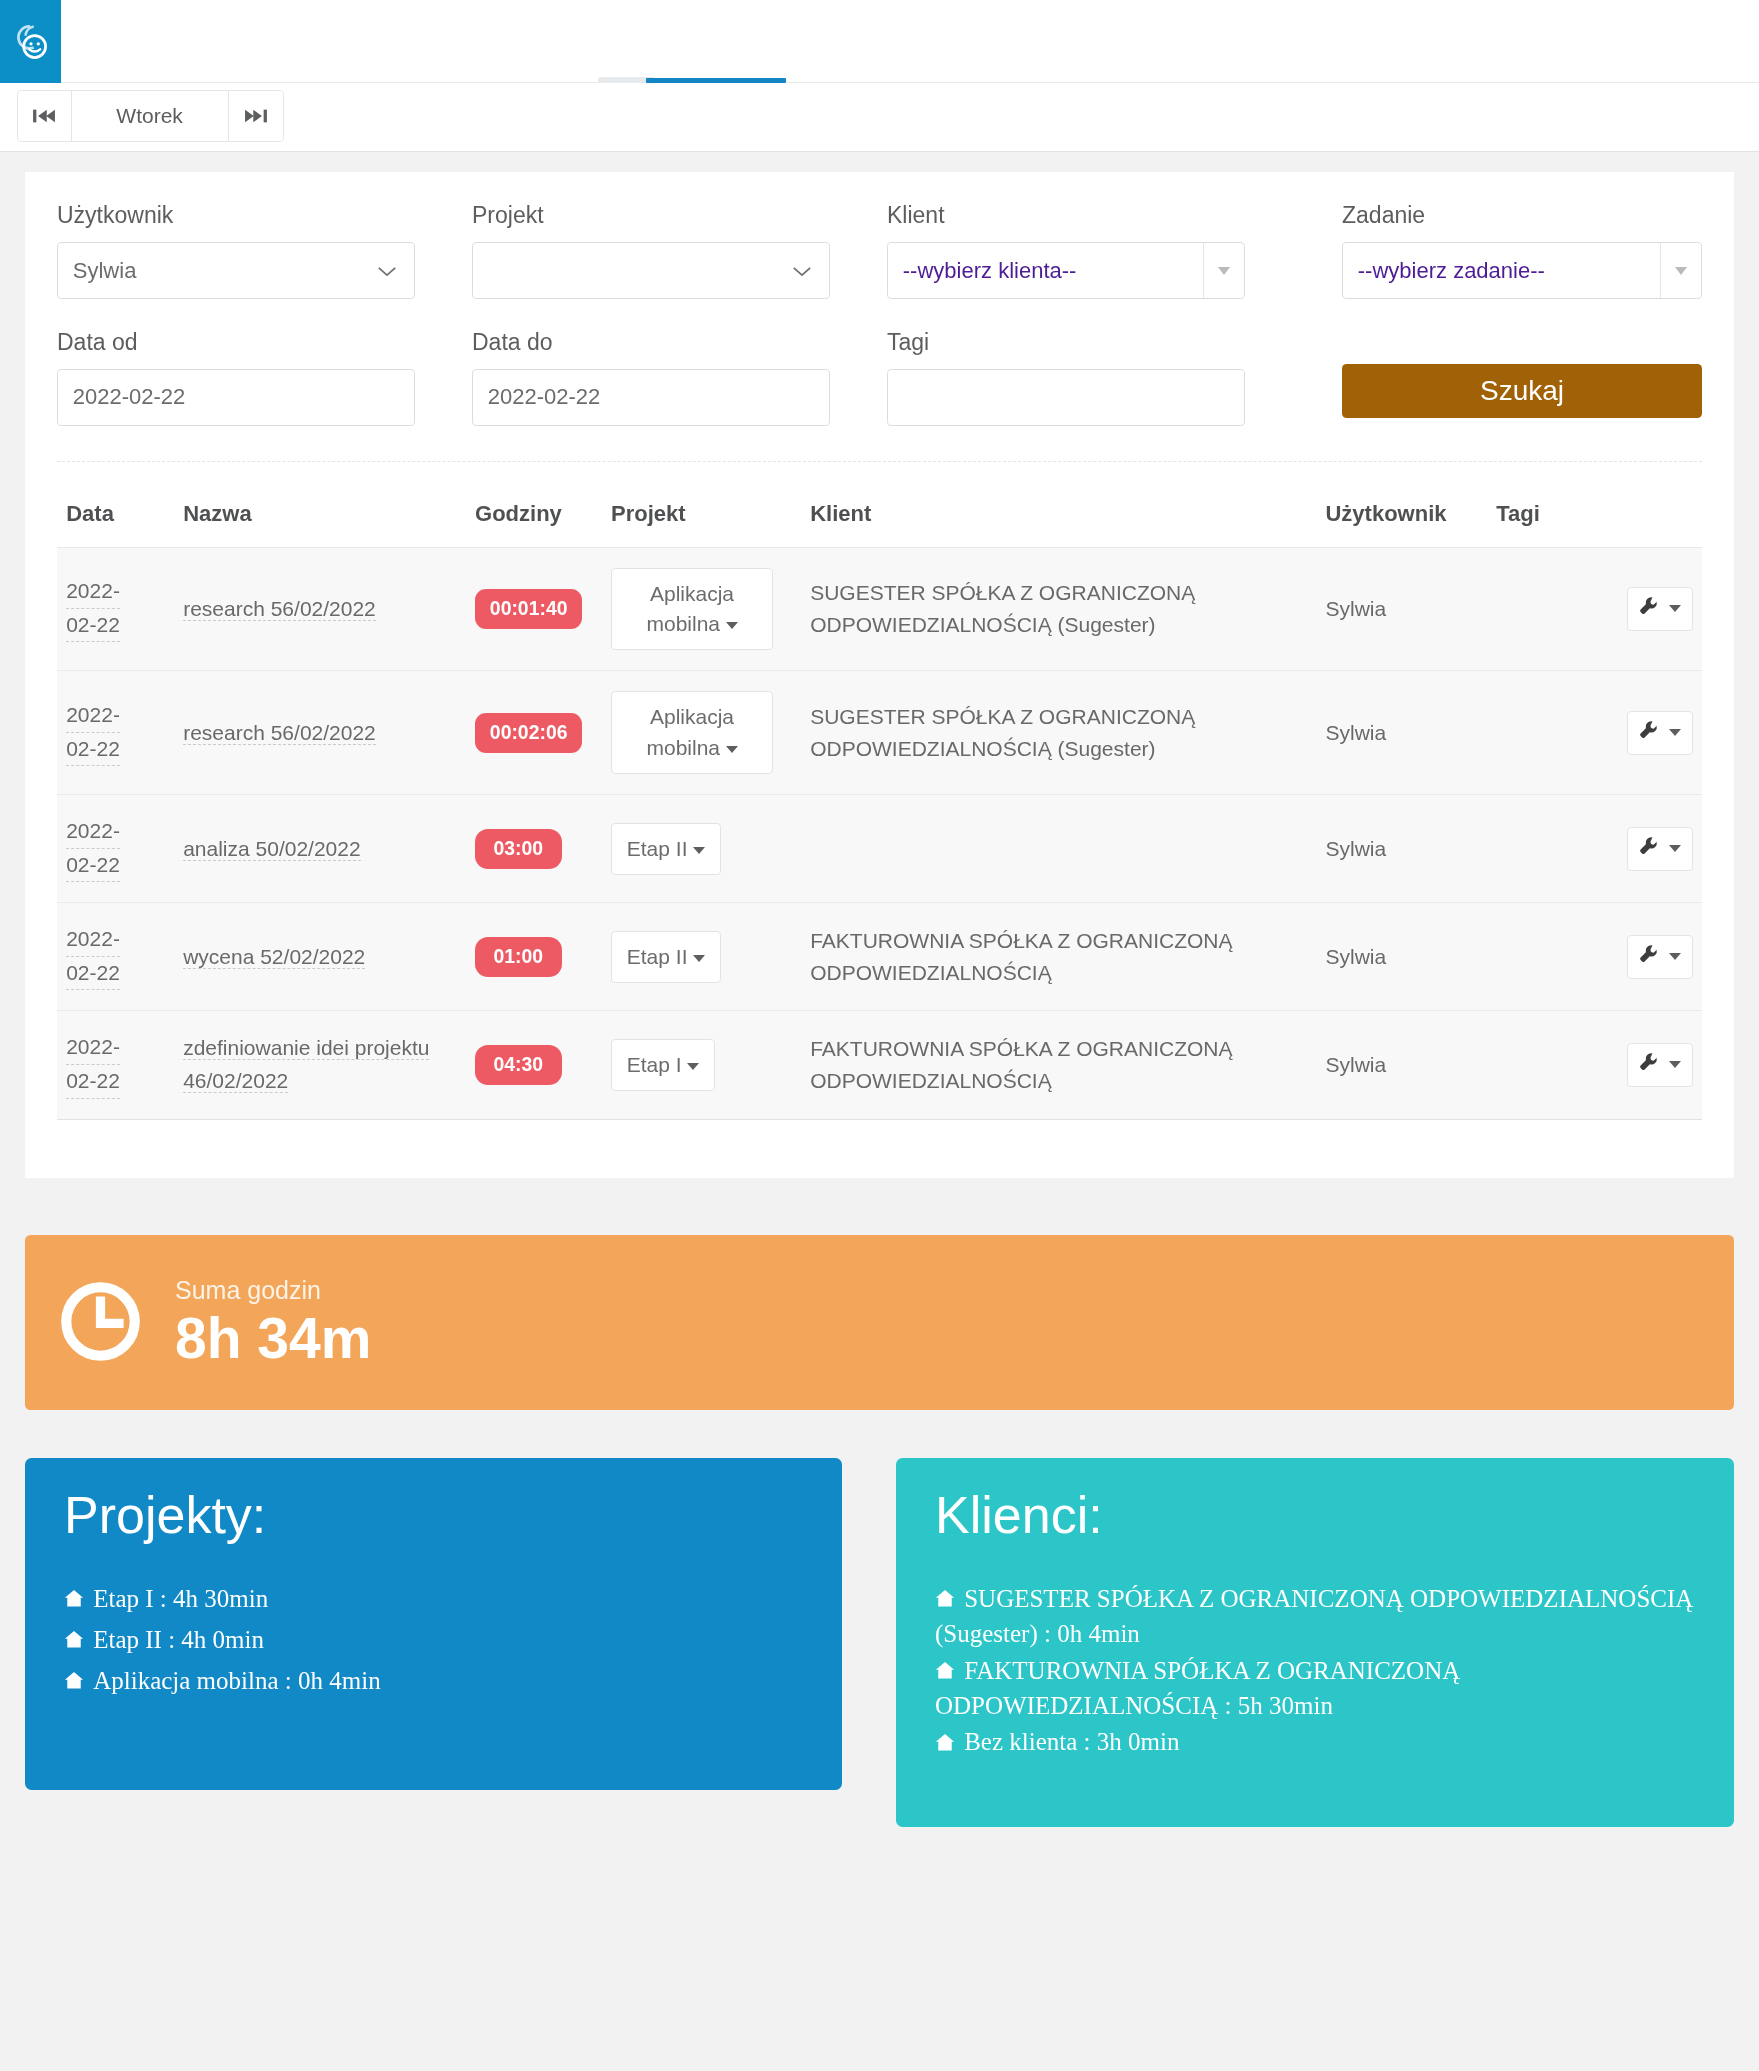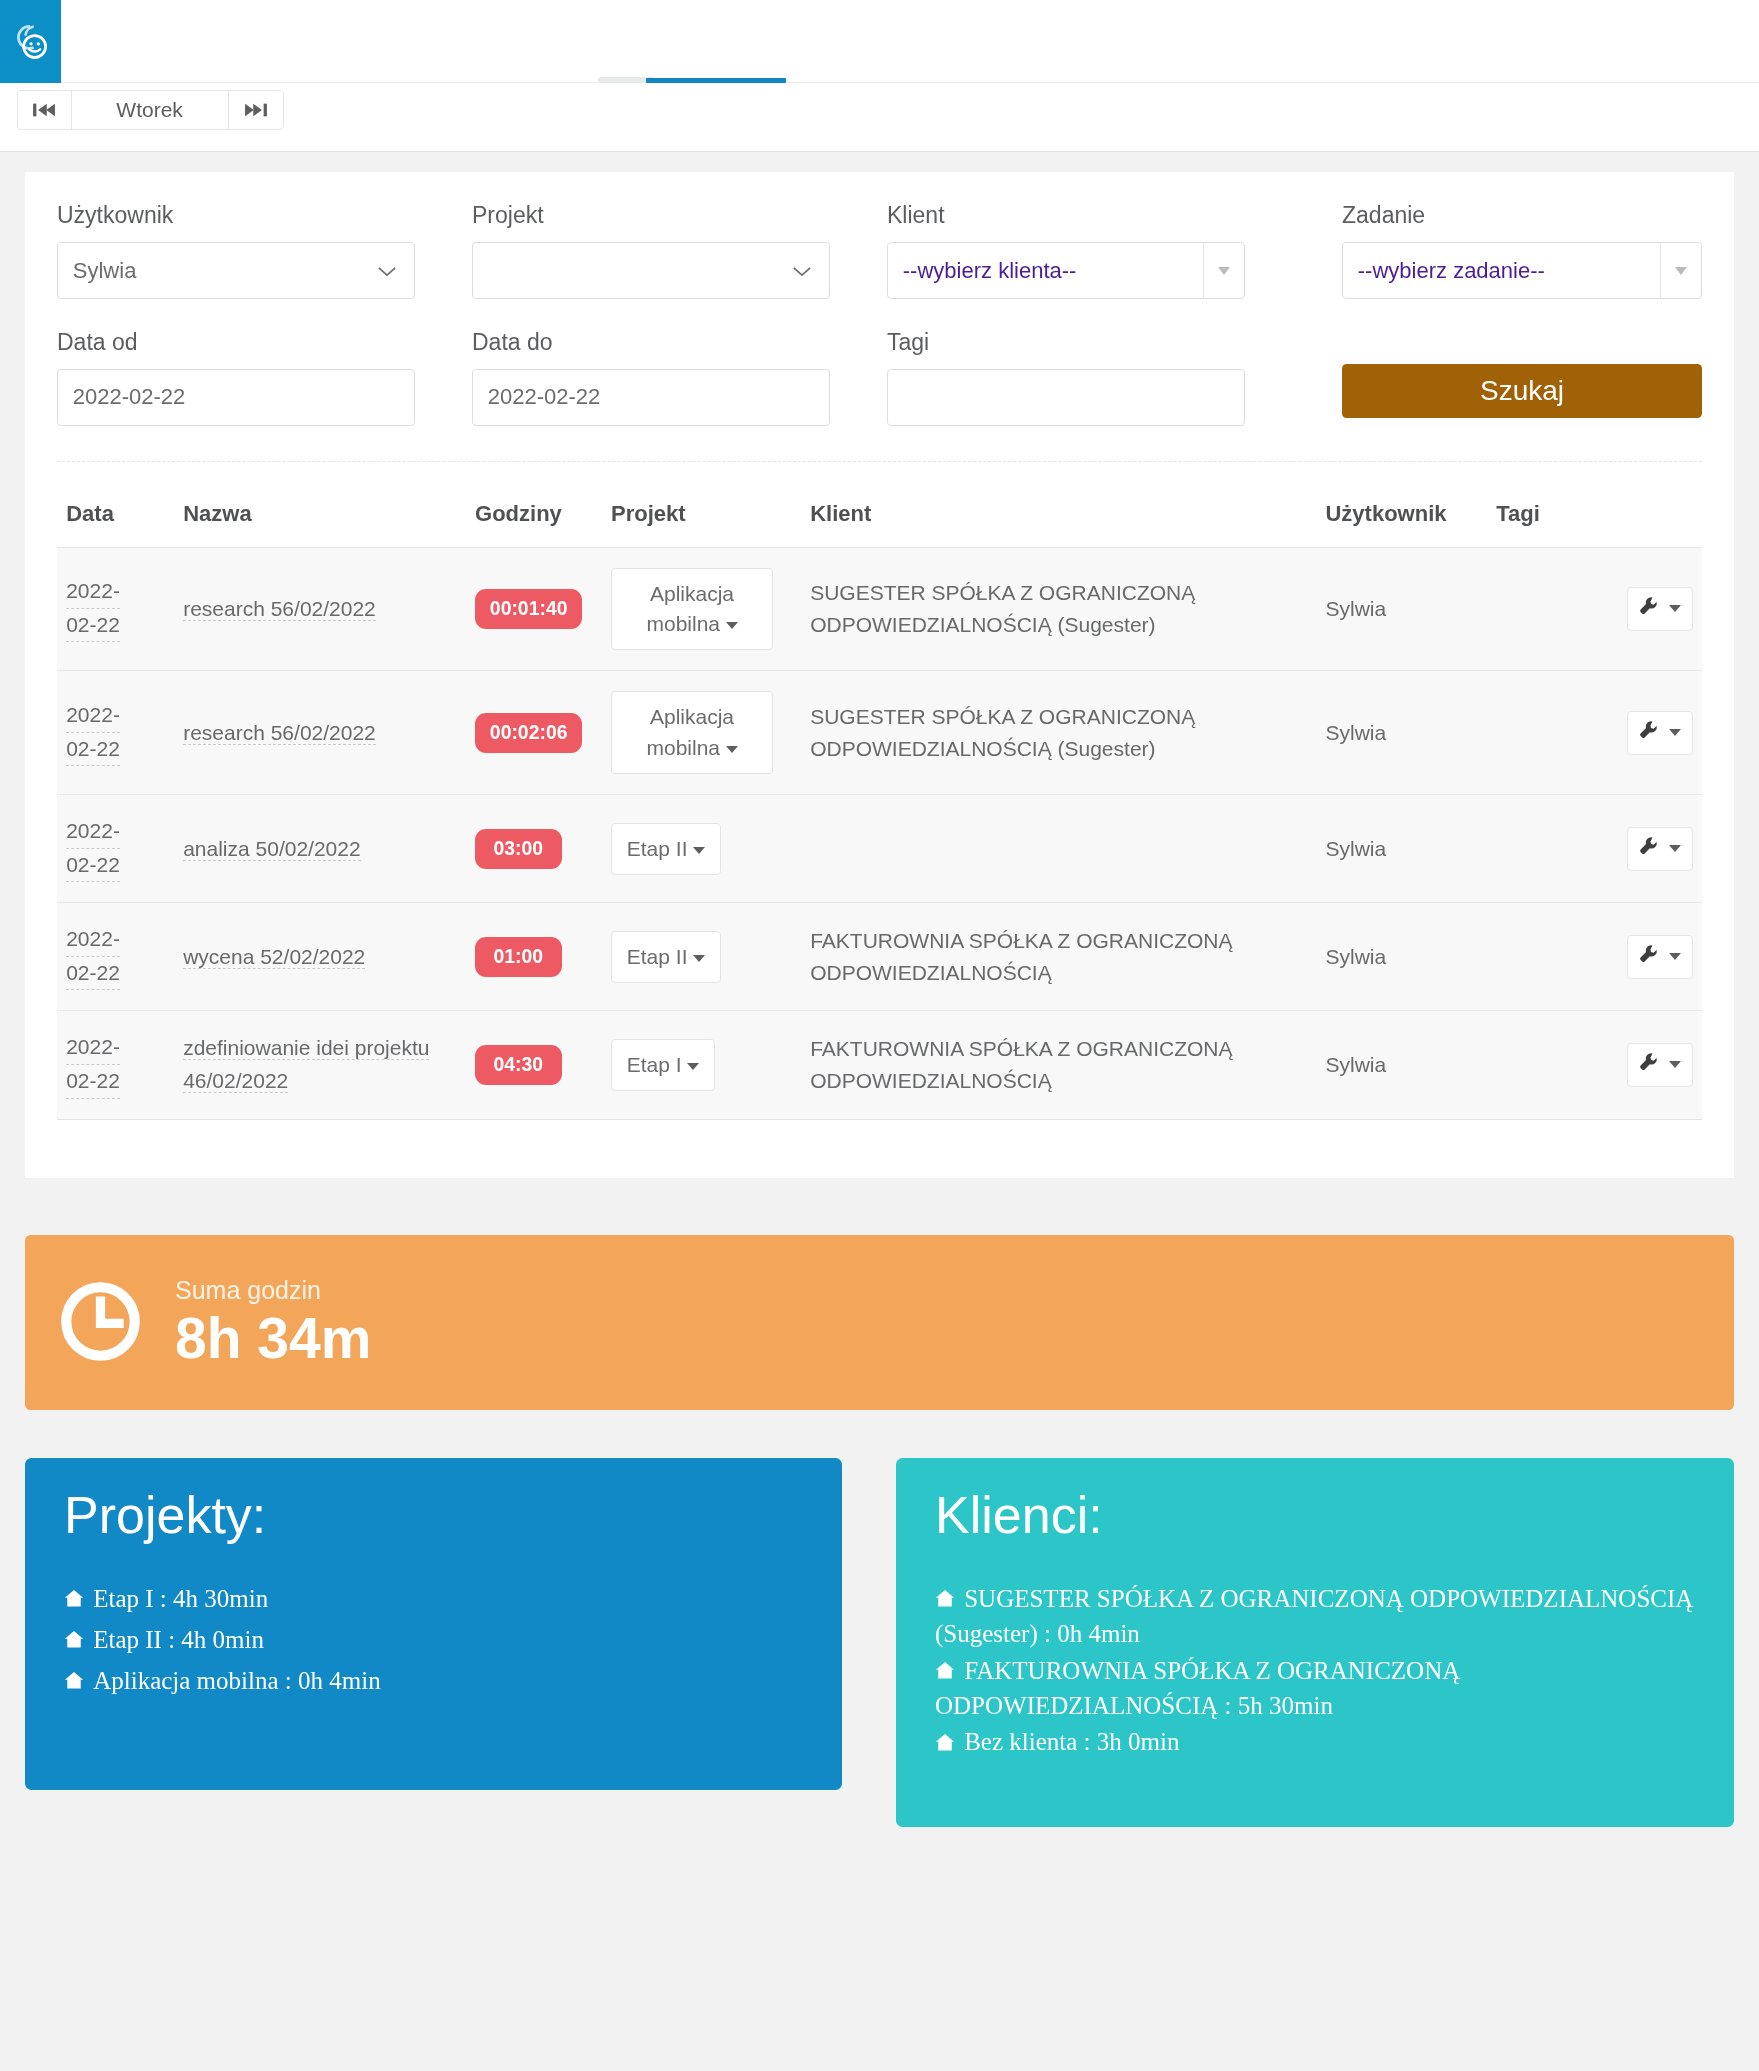--- a/index.html
+++ b/index.html
@@ -48,21 +48,21 @@
     border-bottom:0.9px solid #e1e4e6;
     position:relative;
   }
   .daynav{
     position:absolute; left:16.6px; top:7.4px;
     display:flex;
     border:0.9px solid #e3e6e8;
     border-radius:4.6px;
     overflow:hidden;
     background:#fff;
-    height:40px;
+    height:52px;
   }
   .daynav > div{
     display:flex; align-items:center; justify-content:center;
     font-size:20px; color:#58595b;
     border-right:0.9px solid #e3e6e8;
   }
   .daynav > div:last-child{ border-right:none; }
   .daynav .nav-btn{ width:54px; cursor:pointer; }
   .daynav .nav-btn svg{ display:block; }
   .daynav .day-label{ width:157px; font-size:21px; color:#5b5c5e; }
@@ -188,21 +188,21 @@
   .badge-time{
     display:inline-block;
     background:#ee5a63;
     color:#fff;
     font-size:19.4px;
     font-weight:bold;
     padding:8.3px 14.8px;
     border-radius:11px;
     white-space:nowrap;
   }
-  .badge-time.short{ padding:8.3px 18.5px; }
+  .badge-time.short{ padding:8.3px 18.5px;border-radius:13px; }
 
   .proj-btn{
     display:inline-block;
     border:0.9px solid #e0e2e4;
     border-radius:4.6px;
     background:#fff;
     padding:10px 14.8px;
     font-size:21px;
     color:#6b6c6e;
     text-align:center;

